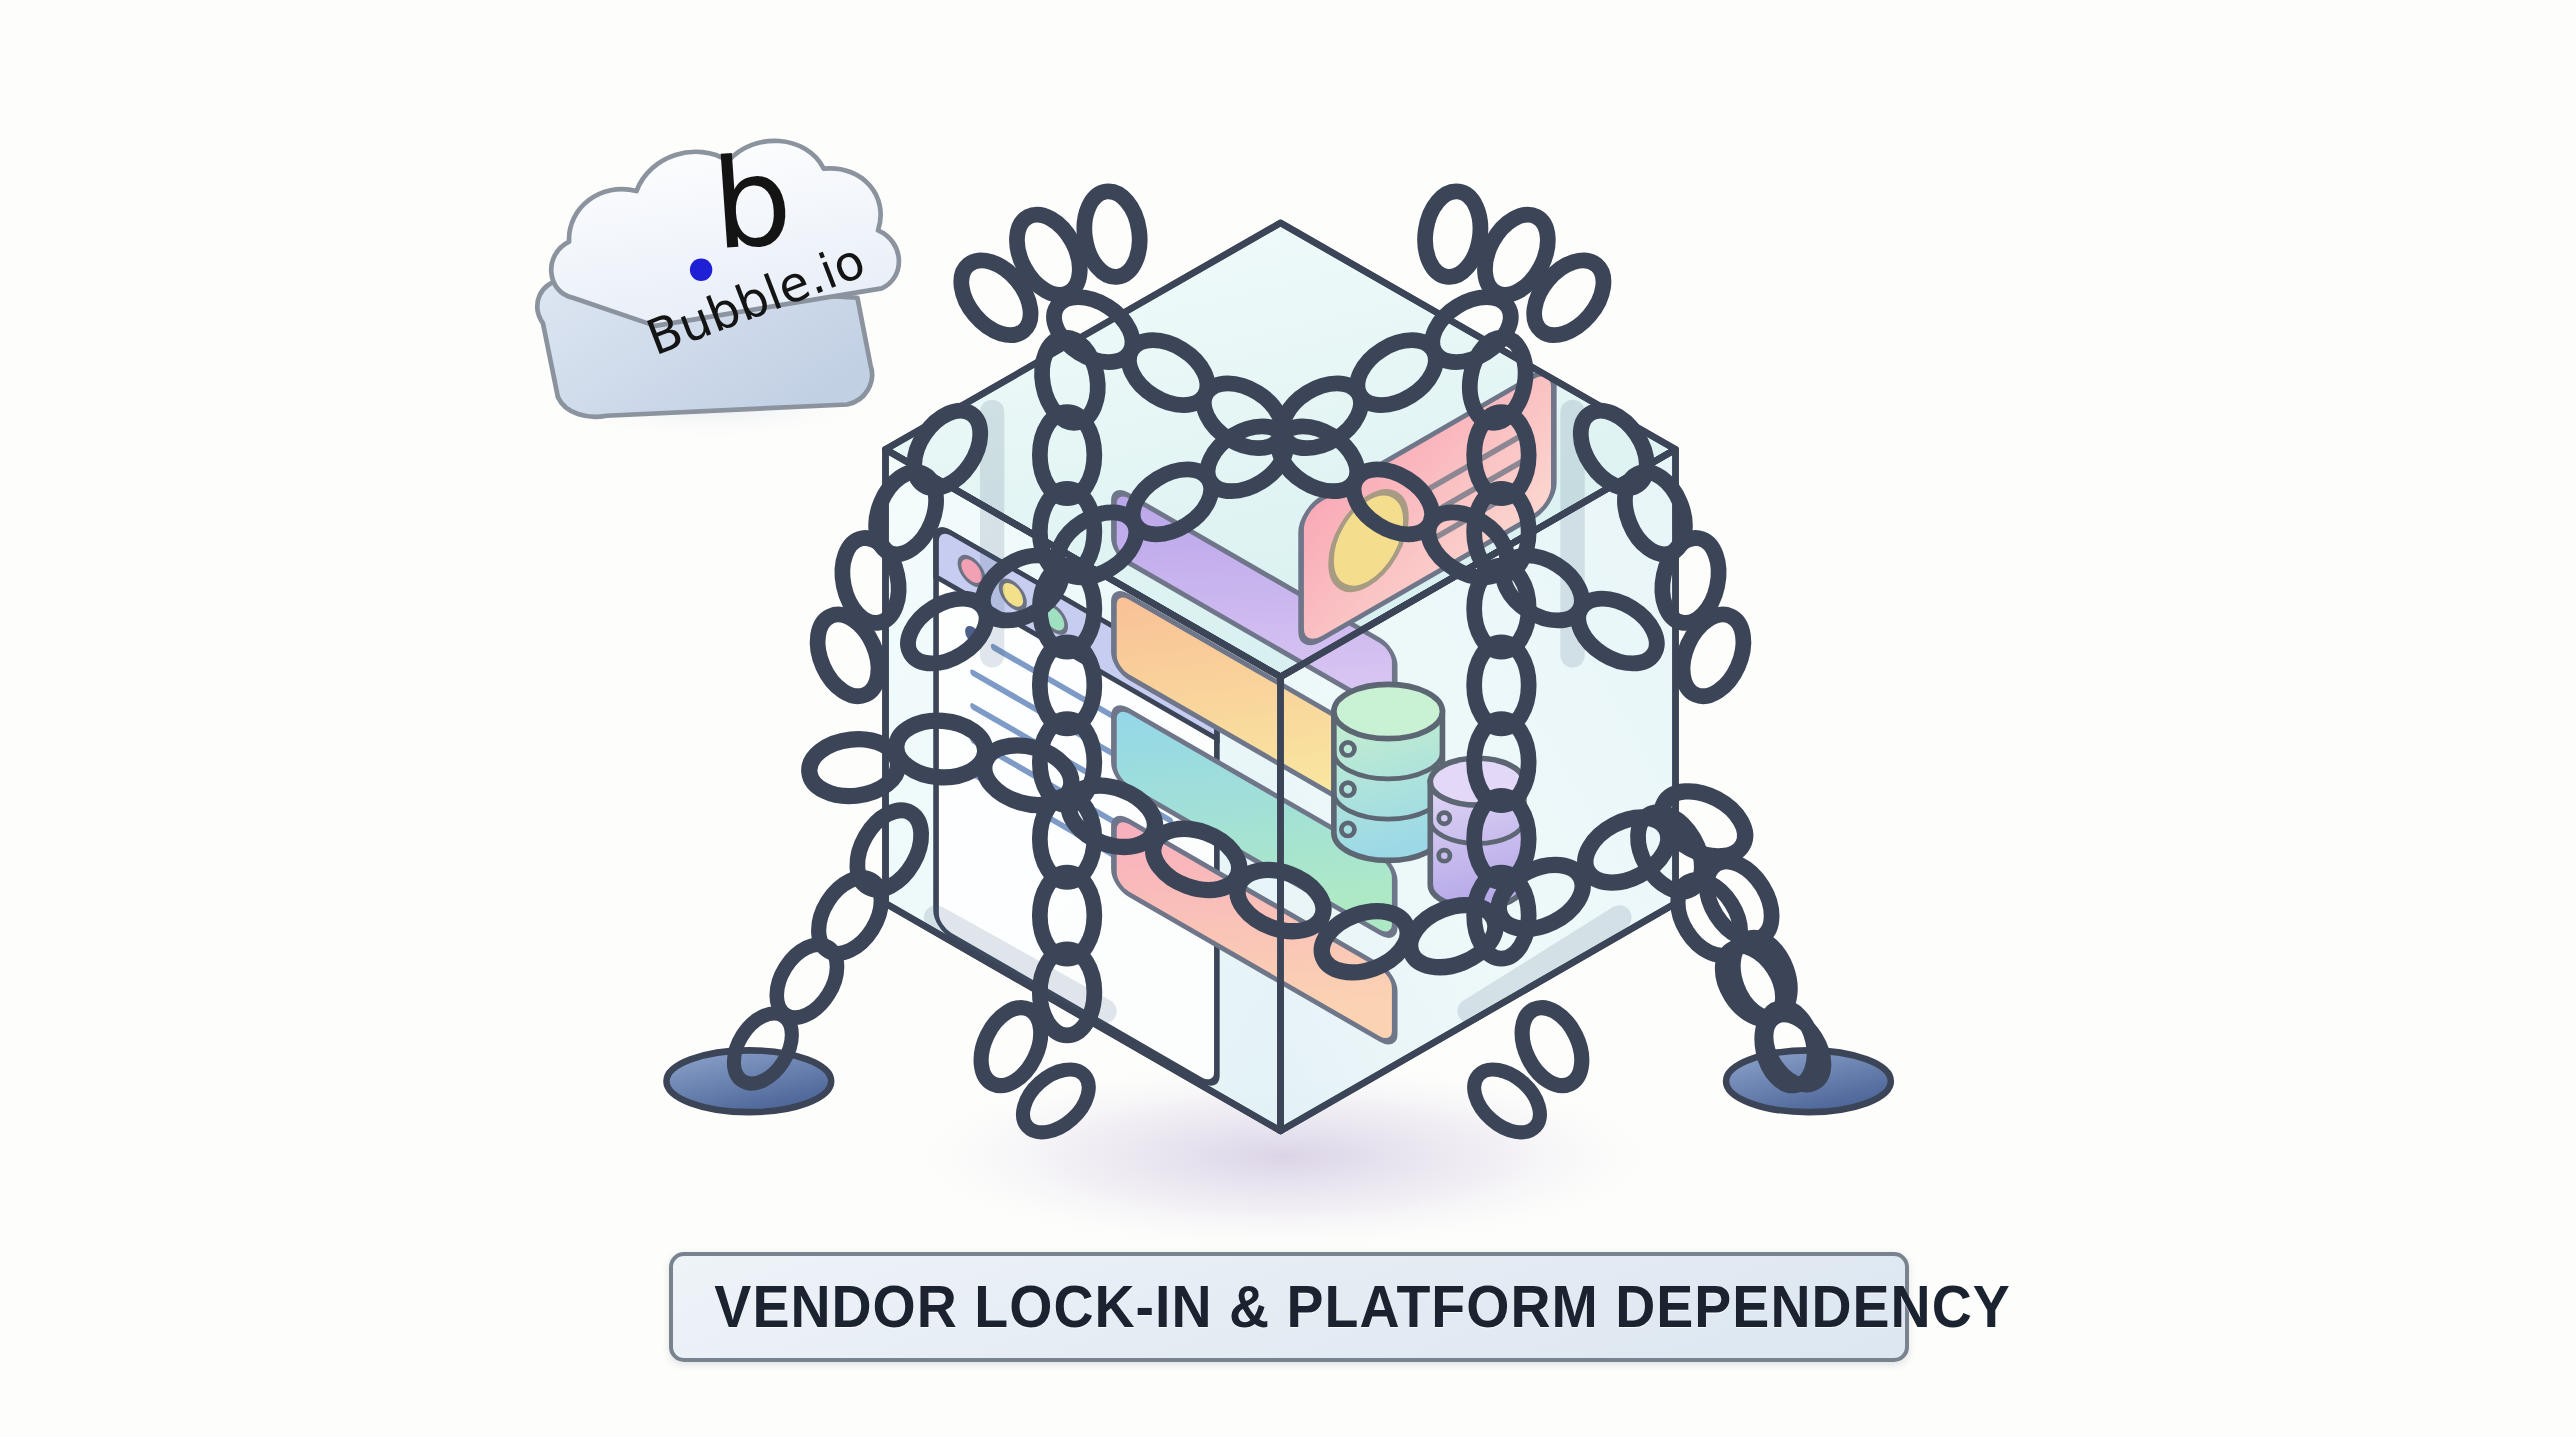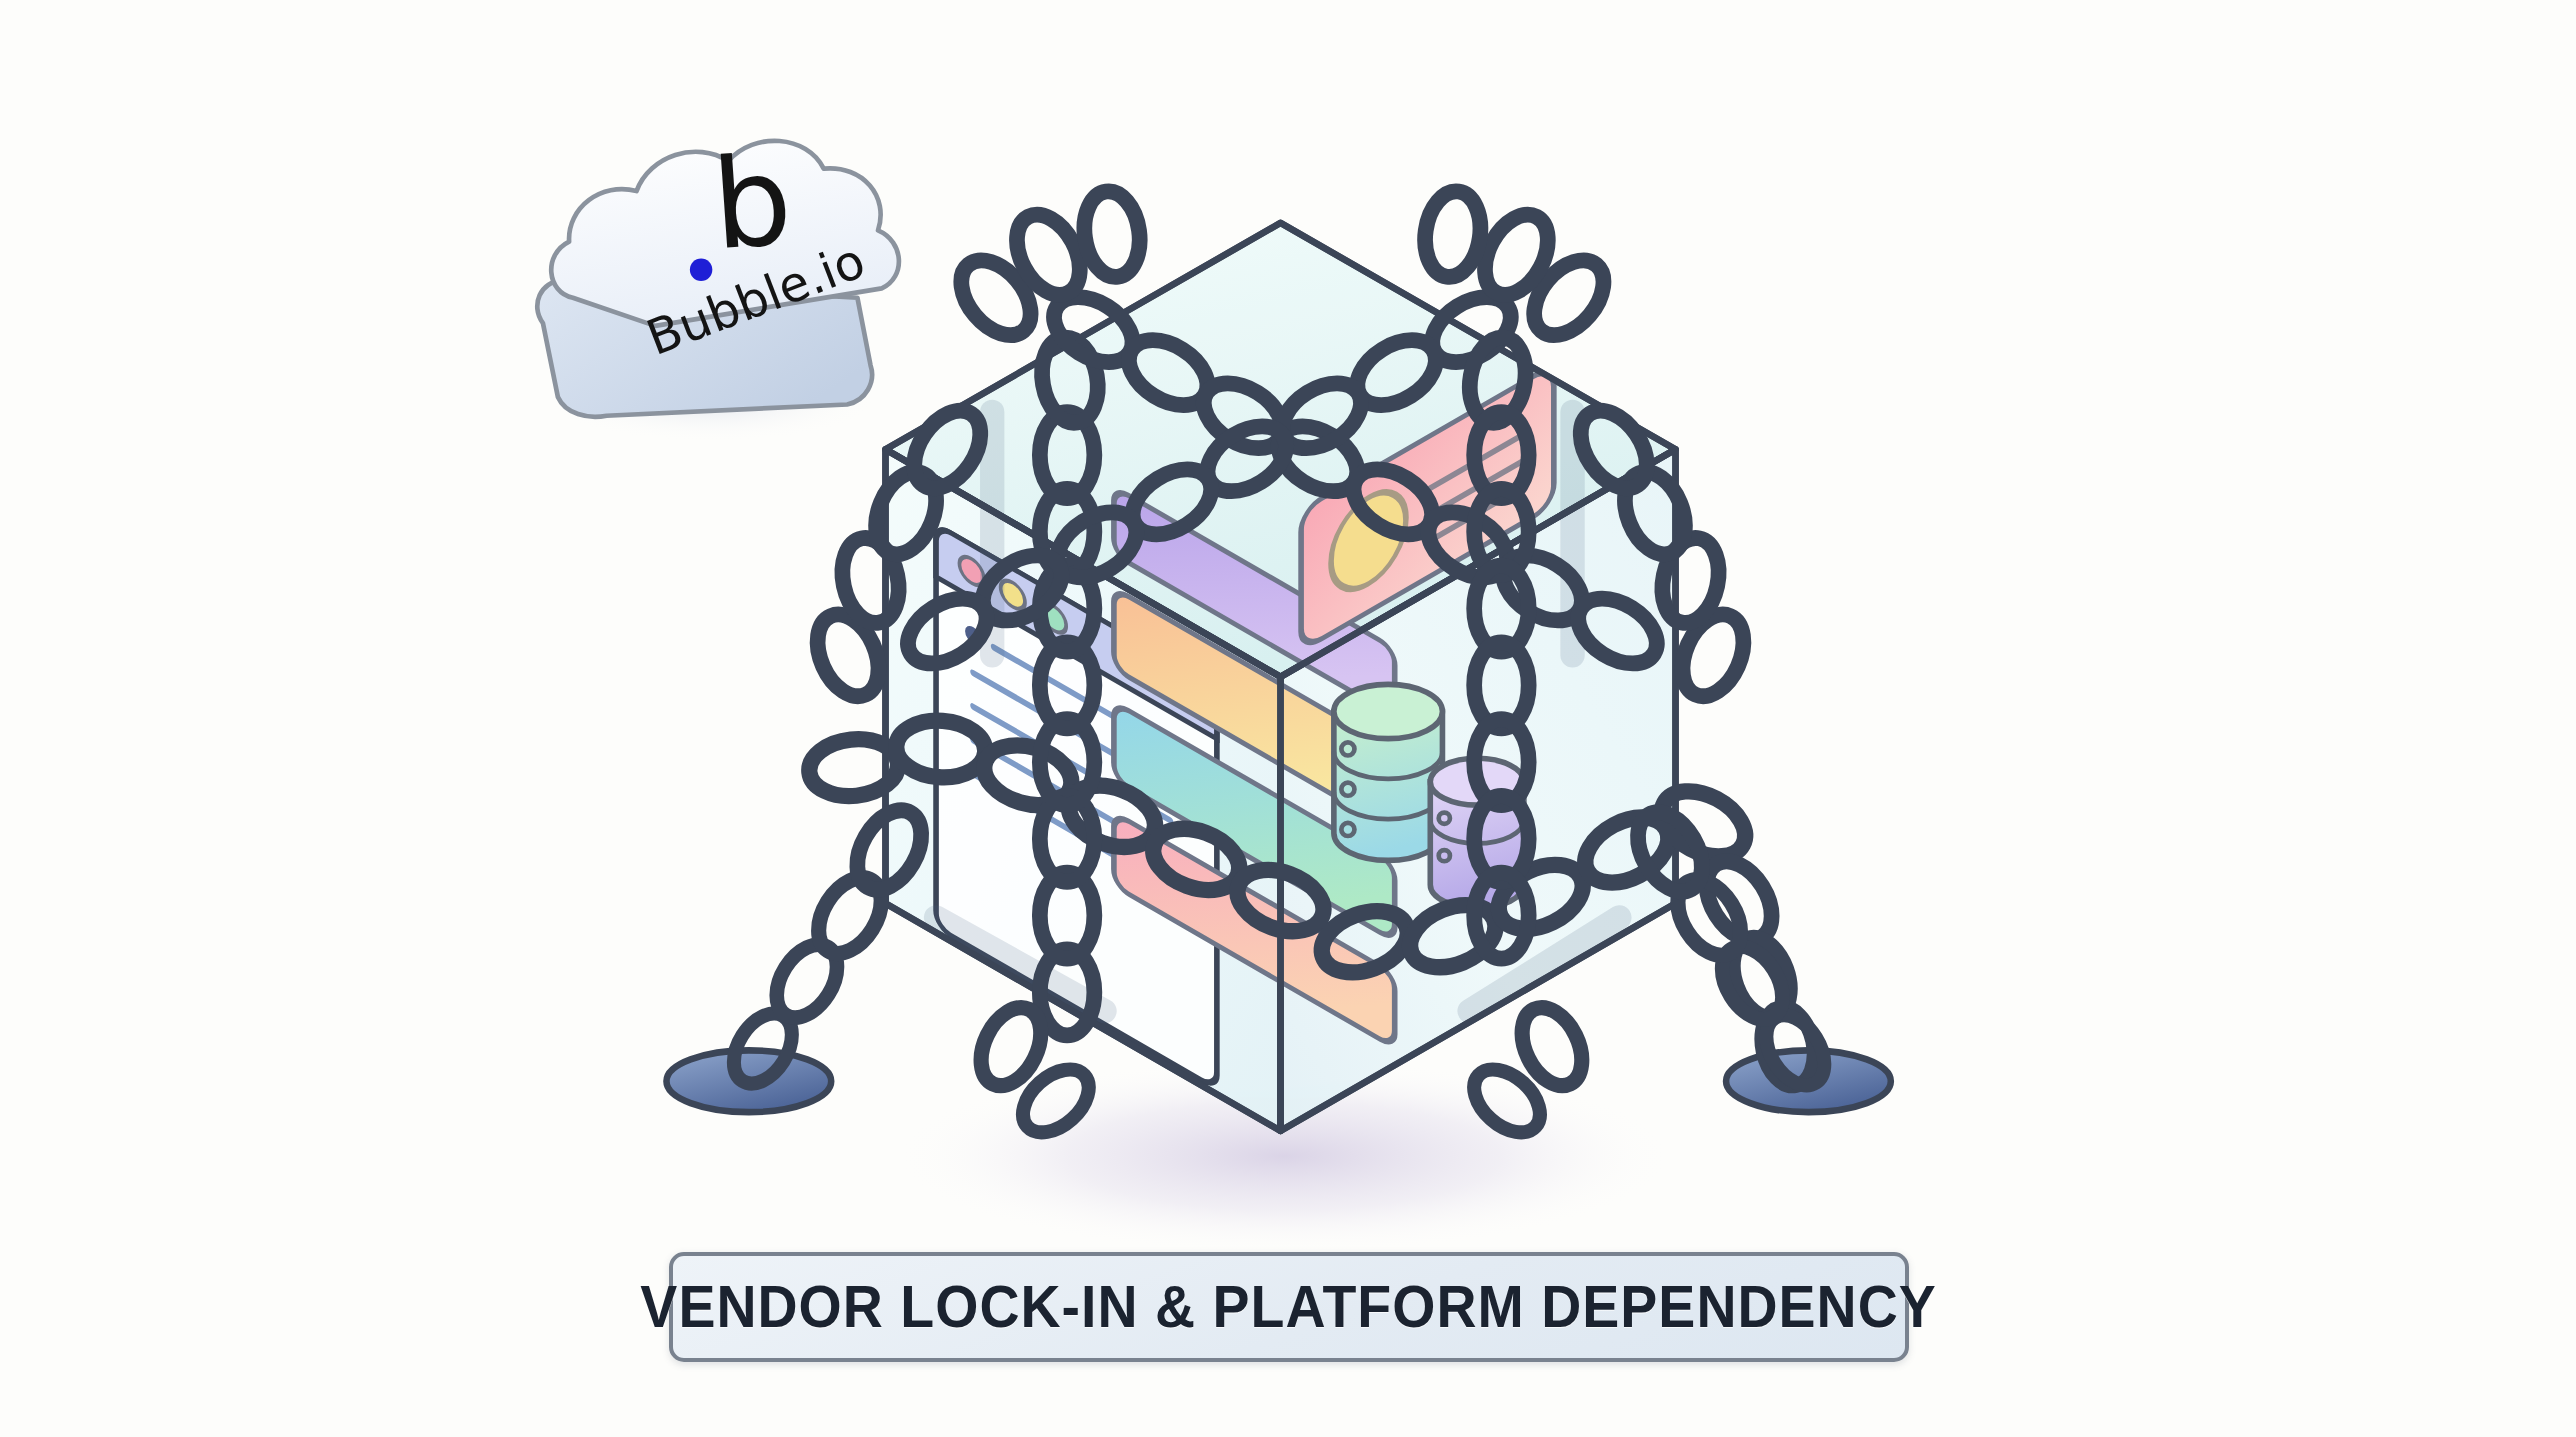--- a/index.html
+++ b/index.html
@@ -15,21 +15,21 @@
 
   
   .caption-wrap{
     position:absolute;
     left:669px; top:1252px;
     width:1240px; height:110px;
     box-sizing:border-box;
     background:linear-gradient(160deg,#eef3f8 0%,#e3ebf3 55%,#dde7f1 100%);
     border:4.7px solid #79828f;
     border-radius:15px;
-    display:flex;align-items:center;justify-content:center;
+    display:flex;align-items:center;
     box-shadow:0 2.8px 7.5px rgba(90,100,120,.18);
   }
   .caption-text{
     font-family:"Liberation Sans Narrow","Liberation Sans",sans-serif;
     font-size:59px;
     font-weight:700;
     letter-spacing:1.1px;
     color:#1b2330;
     white-space:nowrap;
     transform:scaleX(.94);

